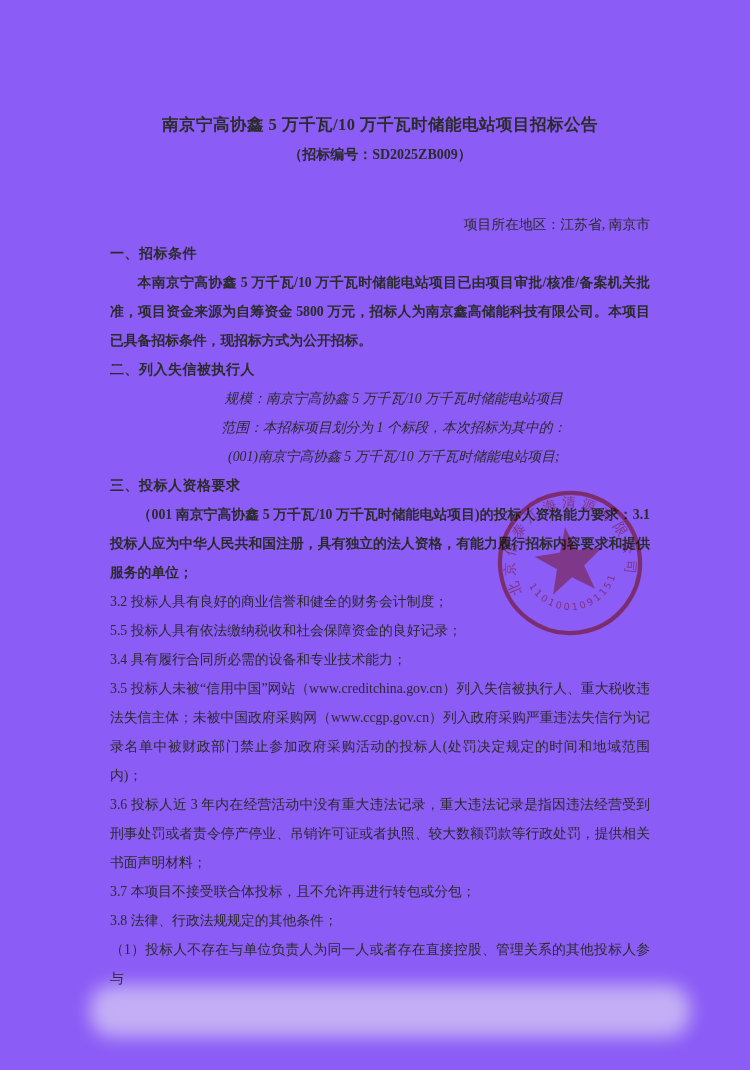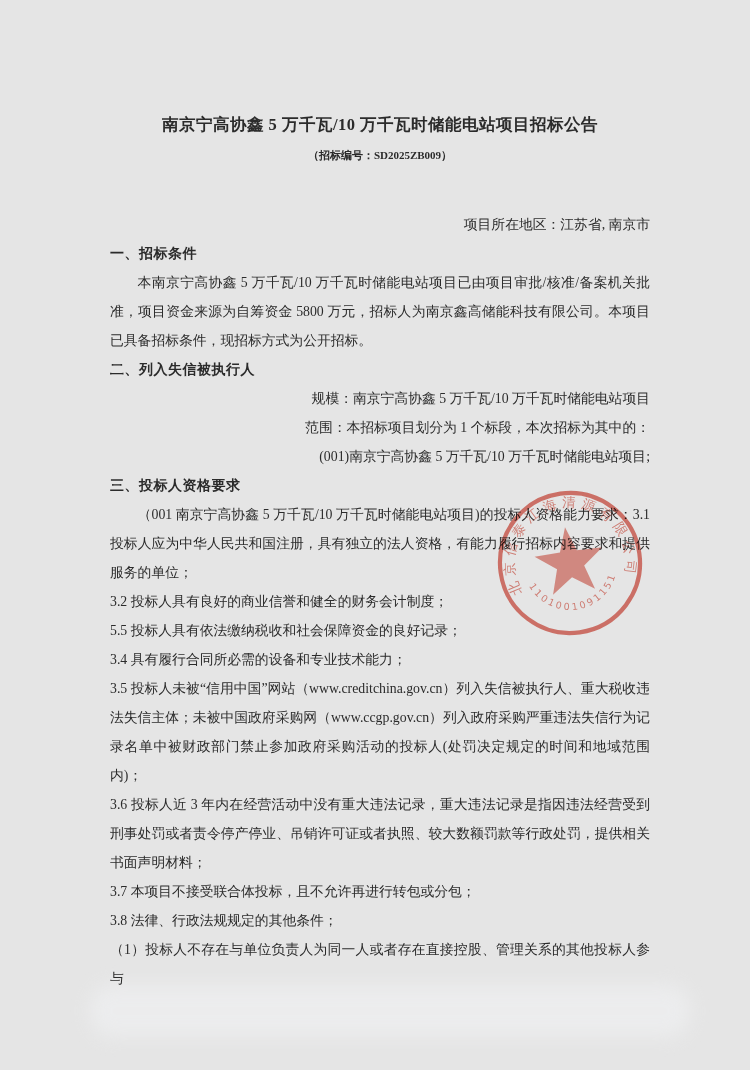--- a/index.html
+++ b/index.html
@@ -6,46 +6,46 @@
   body{
     width:750px;height:1070px;
     background:#ffffff;
     font-family:"Liberation Serif","DejaVu Serif",serif;
     color:#2b2b2b;
     position:relative;
     overflow:hidden;
   }
   .sheet{
     position:absolute;inset:0;
-    background:#e5e5e5;
+    background:#8b5cf6;
   }
   
   .scan-band{
     position:absolute;left:90px;top:985px;width:600px;height:52px;
     background:#f2f3f5;opacity:.55;border-radius:22px;
     filter:blur(9px);
   }
   .doc{
     position:absolute;left:110px;top:110px;width:540px;
     font-size:13.8px;line-height:29px;
     text-align:justify;
   }
   .doc-title{
     text-align:center;font-weight:bold;font-size:16.5px;line-height:30px;
     letter-spacing:.5px;
   }
   .doc-subtitle{
-    text-align:center;font-weight:bold;font-size:11px;line-height:30px;
+    text-align:center;font-weight:bold;font-size:14px;line-height:30px;
     margin-bottom:40px;
   }
   .blk{min-height:29px;}
   .blk.heading{font-weight:bold;font-size:14px;letter-spacing:.5px;text-align:left;}
   .blk.meta{text-align:right;}
-  .blk.subline{padding-left:2em;text-align:right;}
-  .blk.para.indent{text-indent:2em;}
+  .blk.subline{padding-left:2em;text-align:center;font-style:italic;}
+  .blk.para.indent{text-indent:2em;font-weight:bold;}
   
   .stamp{
     position:absolute;left:484px;top:477px;width:172px;height:172px;
     mix-blend-mode:multiply;opacity:.88;
     transform:rotate(-8deg);
     pointer-events:none;
   }
 </style>
 </head>
 <body>

